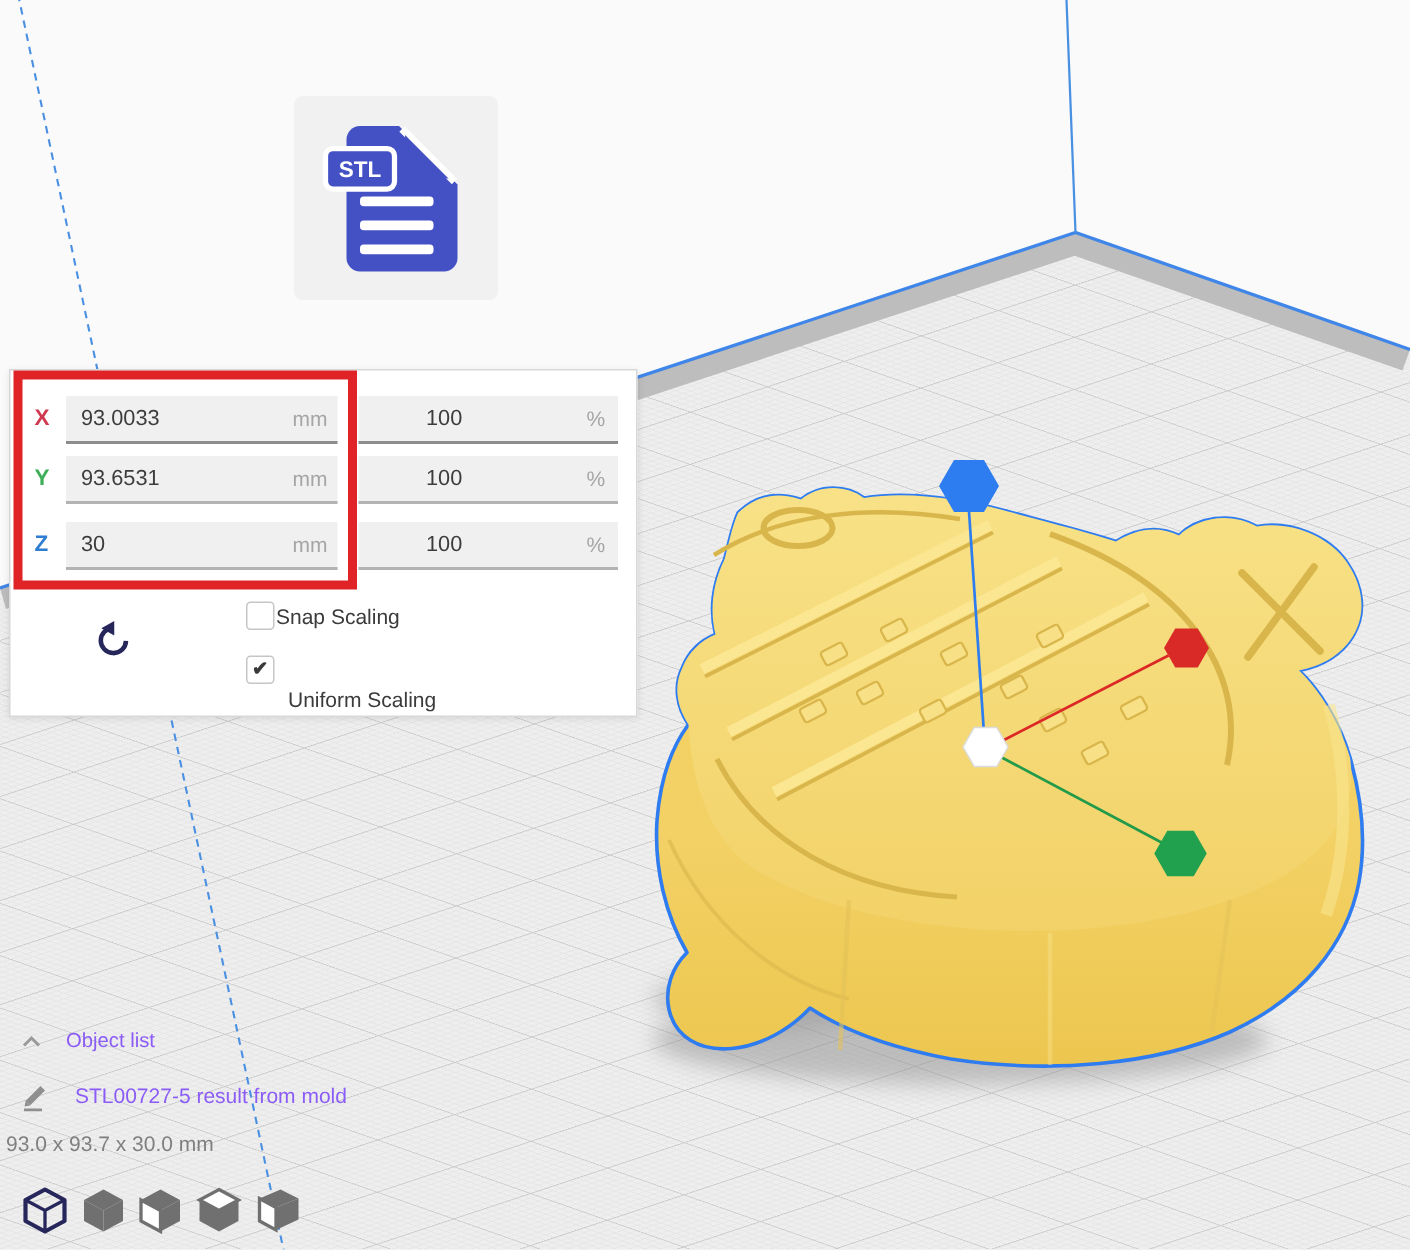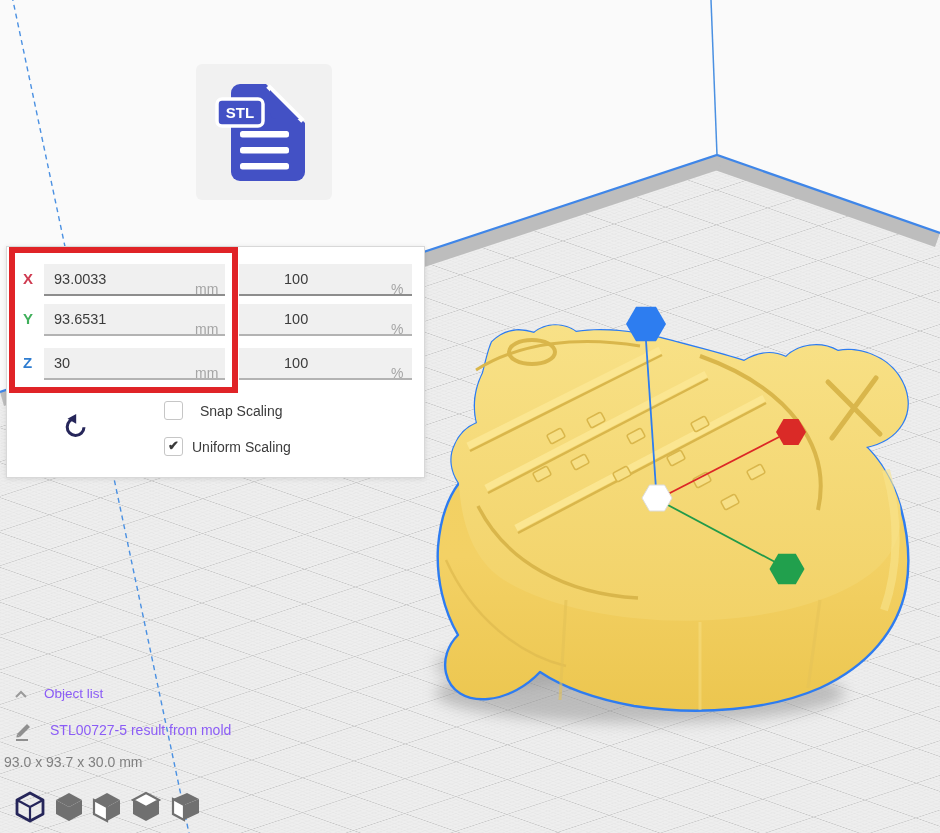--- a/index.html
+++ b/index.html
@@ -9,21 +9,21 @@
 
   
   .panel{position:absolute;left:6px;top:246px;width:419px;height:232px;background:#ffffff;
          border:1px solid #d8d8d8;box-shadow:0 1px 5px rgba(0,0,0,.10);box-sizing:border-box;}
   .srow{position:absolute;height:32px;}
   .srow .axis{position:absolute;left:16px;top:6px;width:18px;font-size:15px;font-weight:bold;}
   .field{position:absolute;top:0;height:32px;background:#f0f0f0;border:0;border-bottom:2px solid #b3b3b3;
          box-sizing:border-box;font-family:"Liberation Sans",sans-serif;font-size:14.5px;color:#3c3c3c;
          padding:0 34px 0 10px;outline:none;}
   .row-x .field{border-bottom-color:#8d8d8d;}
-  .unit{position:absolute;top:17px;font-size:14px;color:#a5a5a5;pointer-events:none;}
+  .unit{position:absolute;top:7px;font-size:14px;color:#a5a5a5;pointer-events:none;}
   .f-mm{left:37px;width:181px;}
   .f-pct{left:232px;width:173px;padding-left:45px;}
   .u-mm{left:188px;}
   .u-pct{left:384px;}
   .highlight{position:absolute;left:9px;top:247px;width:229px;height:146px;border:6px solid #e02327;
              box-sizing:border-box;pointer-events:none;z-index:5;}
   .checkbox{position:absolute;width:19px;height:19px;background:#fff;border:1.5px solid #c6c6c6;border-radius:3px;
             box-sizing:border-box;font-size:13px;font-weight:bold;color:#3a3a3a;text-align:center;line-height:16px;cursor:pointer;}
   .cb-label{position:absolute;font-size:14px;color:#3b3b3b;}
   .reset-btn{position:absolute;left:61px;top:413px;width:28px;height:28px;cursor:pointer;background:none;border:none;padding:0;}
@@ -188,23 +188,23 @@
   <div class="highlight"></div>
 
   <button class="reset-btn">
     <svg width="28" height="28" viewBox="0 0 24 24">
       <path d="M12.5 4.8 A7.2 7.2 0 1 0 19.7 12.2" fill="none" stroke="#26265a" stroke-width="2.6"></path>
       <polygon points="13,0.8 13,9.2 5.6,5" fill="#26265a"></polygon>
     </svg>
   </button>
 
   <div class="checkbox" style="left:164px;top:401px;"></div>
-  <span class="cb-label" style="left:200px;top:403px;">Snap Scaling</span>
+  <span class="cb-label" style="left:184px;top:403px;">Snap Scaling</span>
   <div class="checkbox" style="left:164px;top:437px;">✔</div>
-  <span class="cb-label" style="left:192px;top:439px;">Uniform Scaling</span>
+  <span class="cb-label" style="left:192px;top:458px;">Uniform Scaling</span>
 
   <svg class="mini-icon" style="left:14px;top:689px;" width="14" height="10" viewBox="0 0 14 10">
     <path d="M2 8 L7 3 L12 8" fill="none" stroke="#9a9a9a" stroke-width="2"></path>
   </svg>
   <span class="txt obj-toggle">Object list</span>
 
   <svg class="mini-icon" style="left:13px;top:720px;" width="21" height="21" viewBox="0 0 21 21">
     <path d="M4 14 L14 4 L17 7 L7 17 Z" fill="#8f8f8f"></path>
     <path d="M4 14 L3.4 17.6 L7 17 Z" fill="#8f8f8f"></path>
     <path d="M3 20 H15" stroke="#8f8f8f" stroke-width="2"></path>

